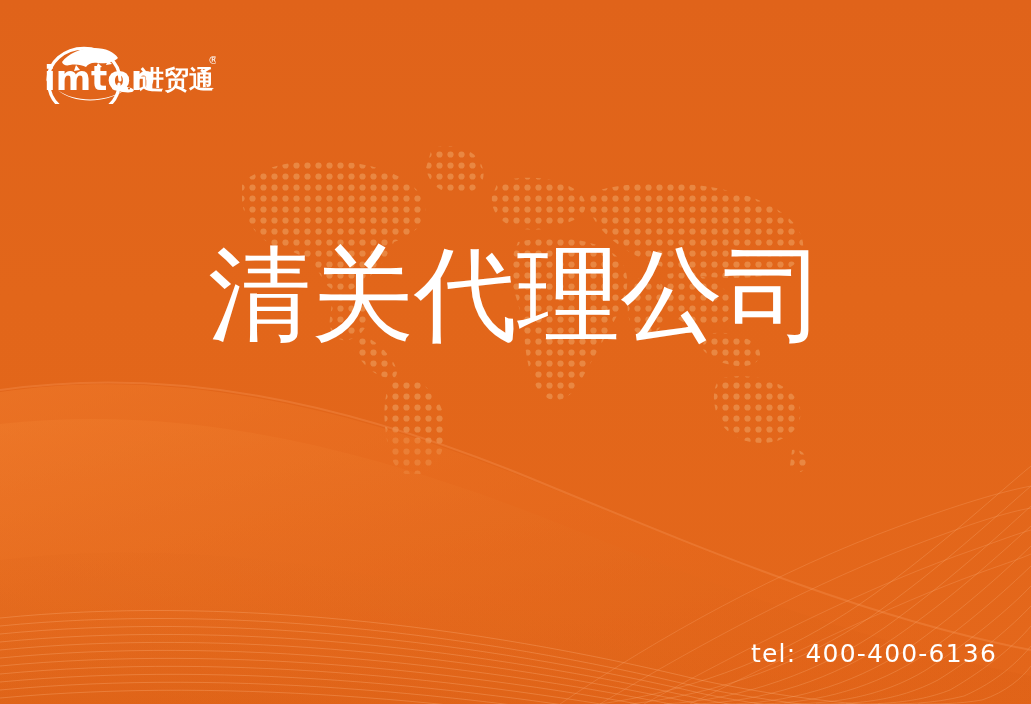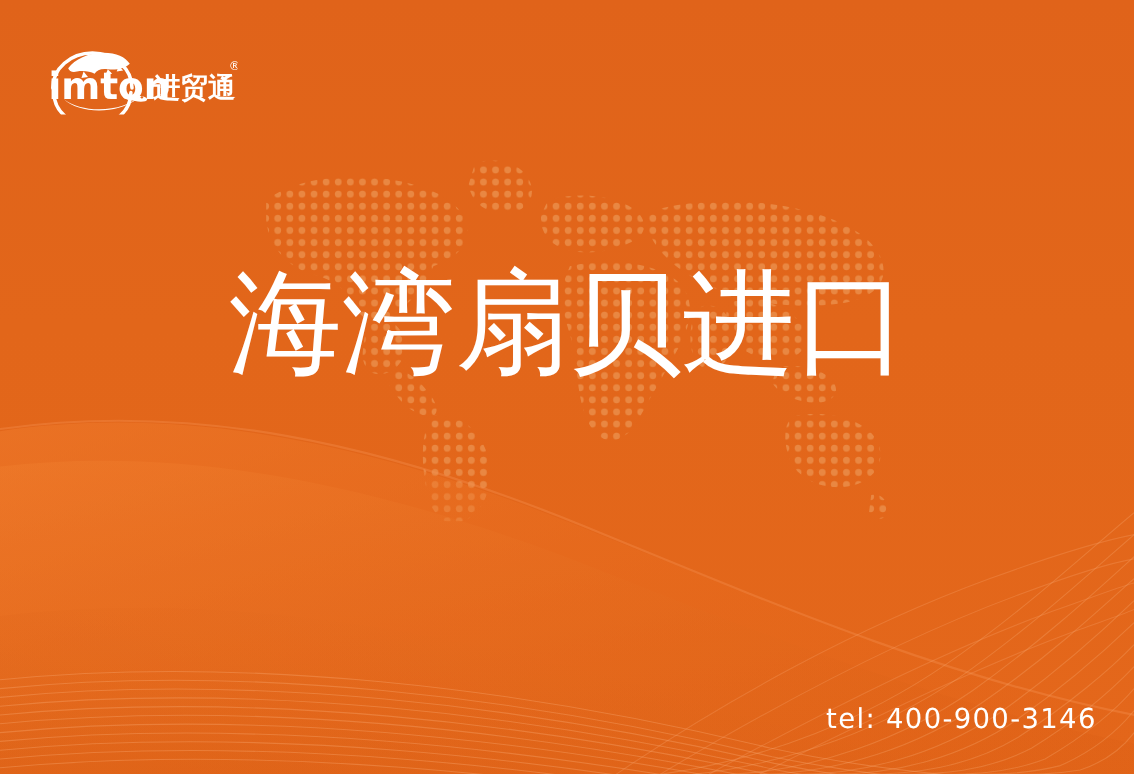--- a/index.html
+++ b/index.html
@@ -240,18 +240,18 @@
 
       <text x="8" y="58" font-family="DejaVu Sans, Liberation Sans, sans-serif" font-size="34" font-weight="bold" fill="#ffffff">imton</text>
 
       <text x="103" y="56" font-family="DejaVu Sans, Liberation Sans, sans-serif" font-size="25" font-weight="bold" fill="#ffffff">进贸通</text>
 
       <text x="172" y="32" font-family="DejaVu Sans, Liberation Sans, sans-serif" font-size="11" fill="#ffffff">®</text>
     </svg>
   </div>
 
   <div class="headline">
-    <span class="line">海湾扇贝进口</span>
-  </div>
-
-  <div class="tel">tel: 400-900-3146</div>
+    <span class="line">清关代理公司</span>
+  </div>
+
+  <div class="tel">tel: 400-400-6136</div>
 
 </div>
 
 </body></html>

